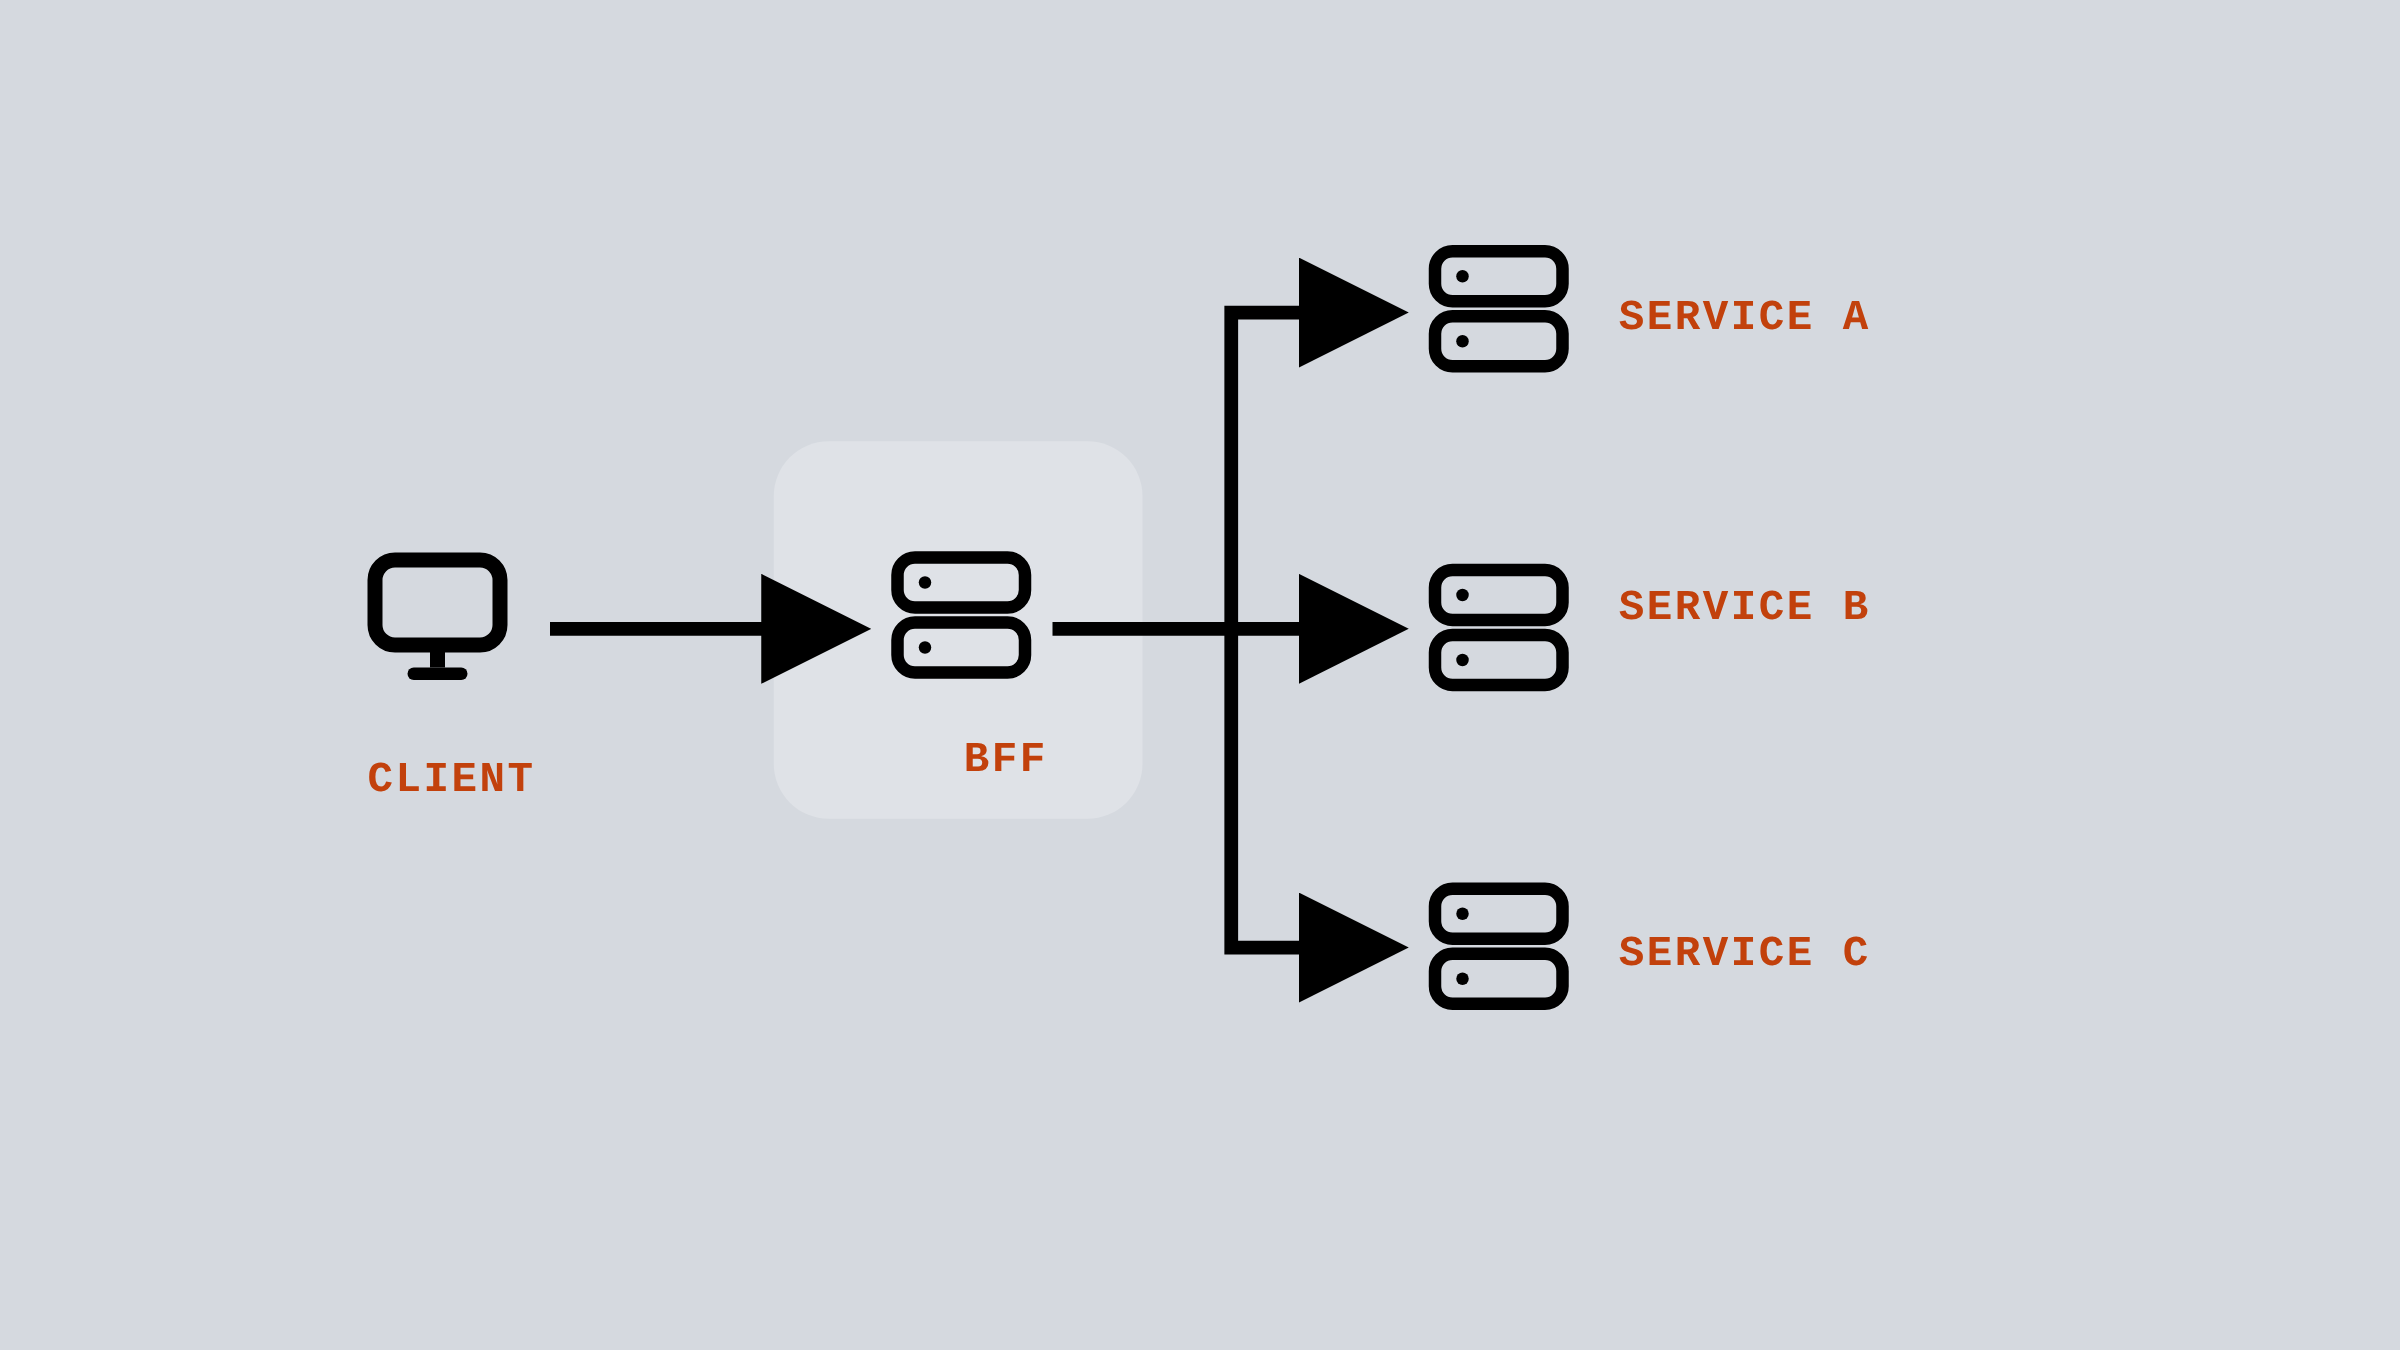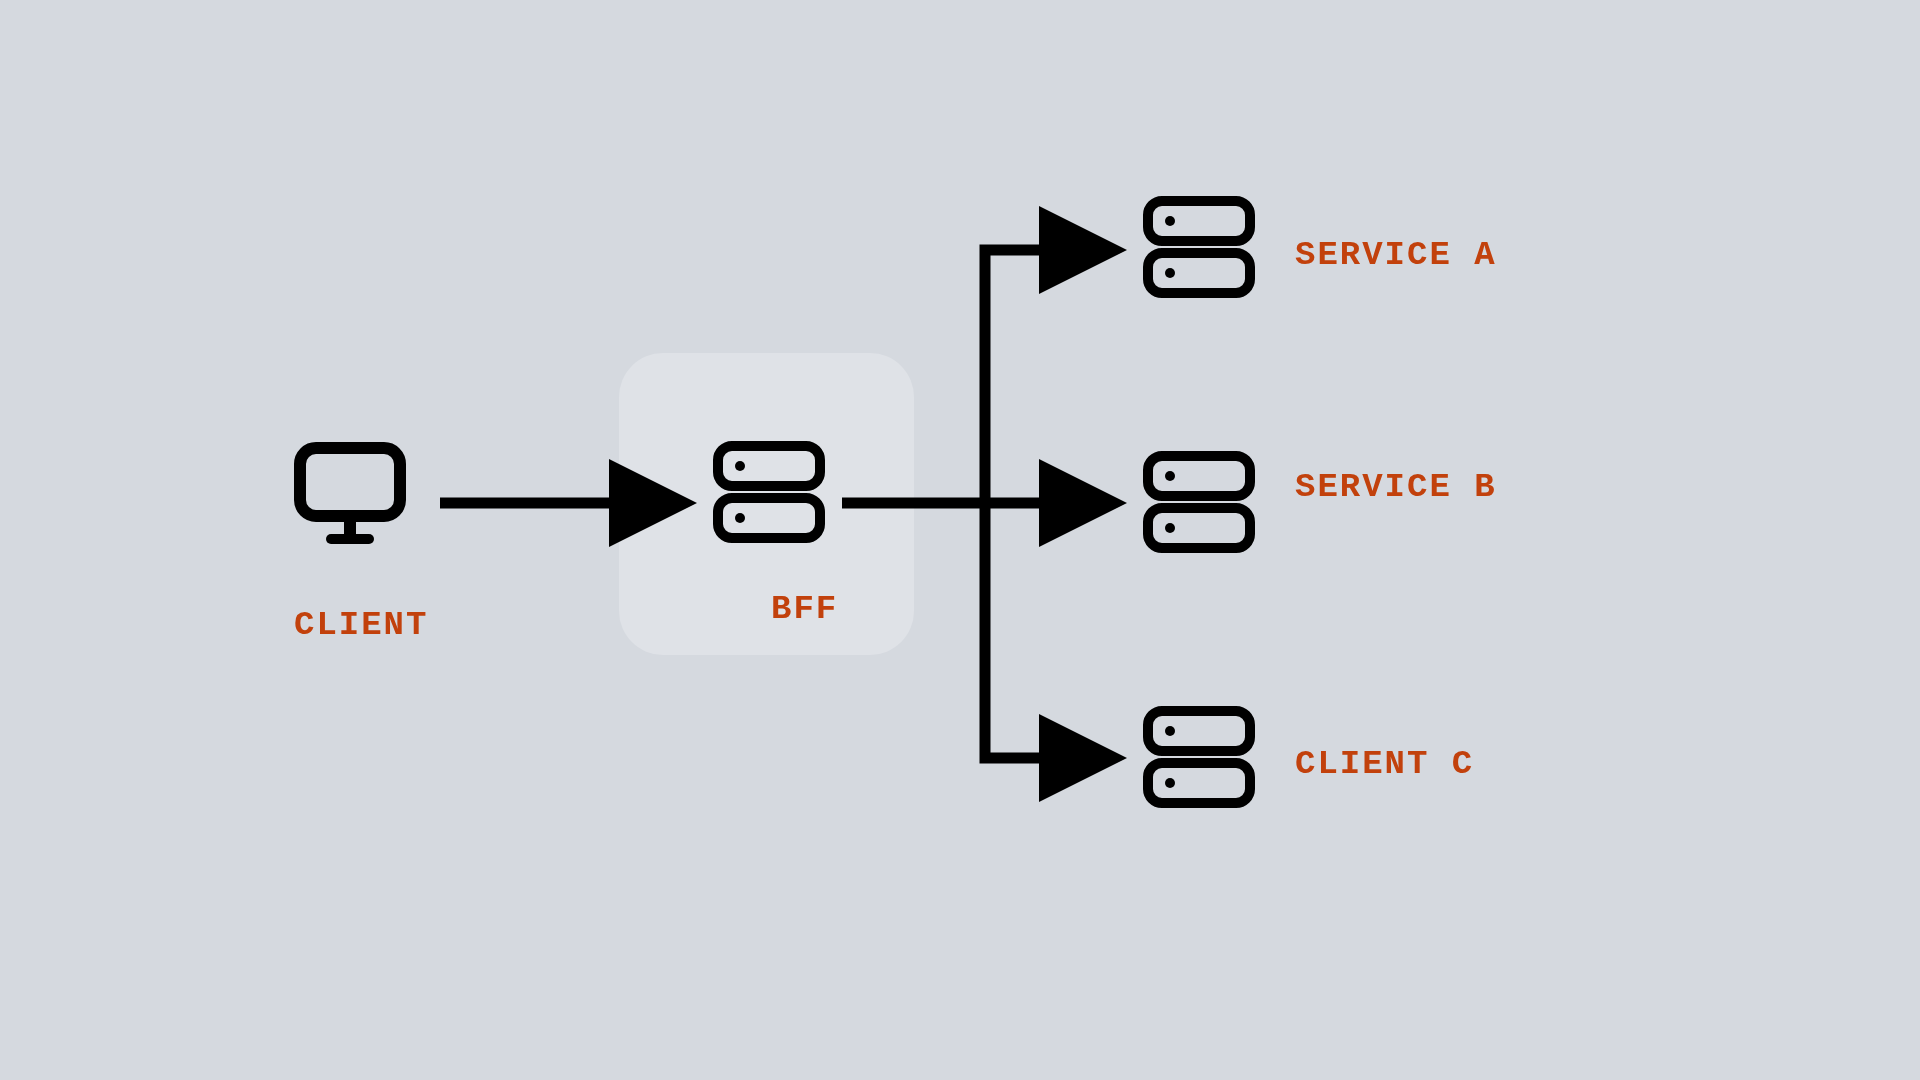--- a/index.html
+++ b/index.html
@@ -58,21 +58,21 @@
   <div class="label" style="left:1295px;top:468px;">SERVICE B</div>
 
   <div class="node server-icon" style="left:1140px;top:705px;">
     <svg width="118" height="110" viewBox="0 0 118 110">
       <rect x="8" y="6" width="102" height="40" rx="14" fill="none" stroke="#000" stroke-width="10"></rect>
       <circle cx="30" cy="26" r="5" fill="#000"></circle>
       <rect x="8" y="58" width="102" height="40" rx="14" fill="none" stroke="#000" stroke-width="10"></rect>
       <circle cx="30" cy="78" r="5" fill="#000"></circle>
     </svg>
   </div>
-  <div class="label" style="left:1295px;top:745px;">CLIENT C</div>
+  <div class="label" style="left:1295px;top:745px;">SERVICE C</div>
 
   <svg class="arrows" viewBox="0 0 1920 1080">
     <defs>
       <marker id="ah" markerWidth="8" markerHeight="8" refX="6" refY="4" orient="auto" markerUnits="strokeWidth">
         <path d="M0,0 L8,4 L0,8 Z" fill="#000"></path>
       </marker>
     </defs>
 
     <line x1="440" y1="503" x2="675" y2="503" stroke="#000" stroke-width="11" marker-end="url(#ah)"></line>
 

